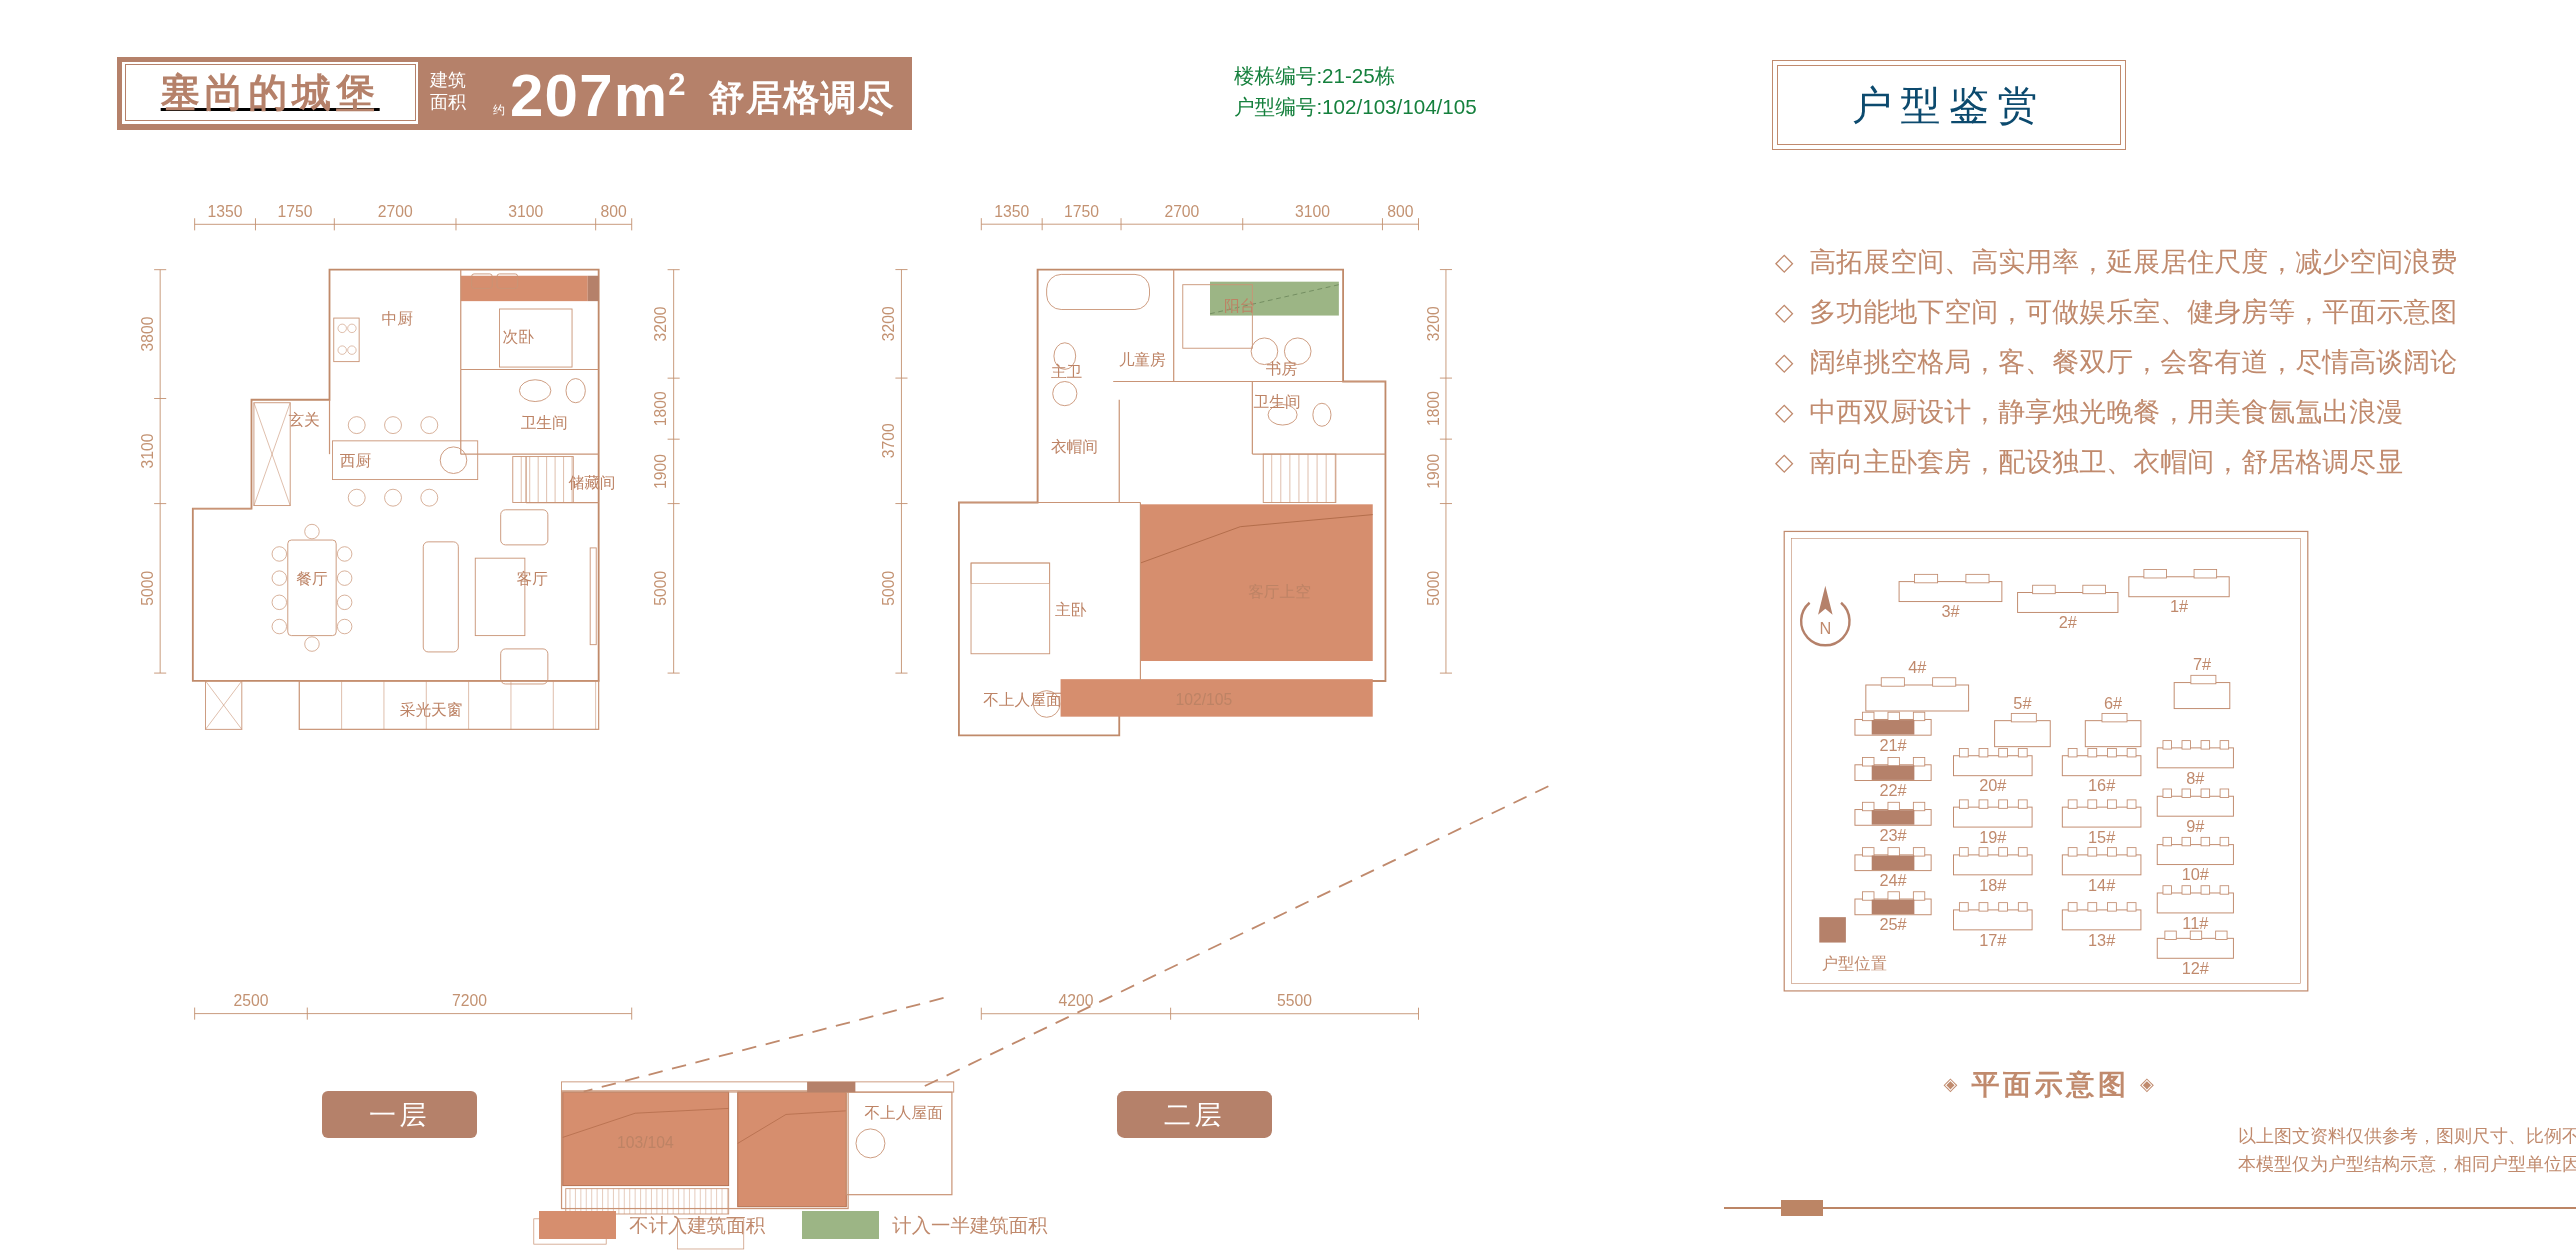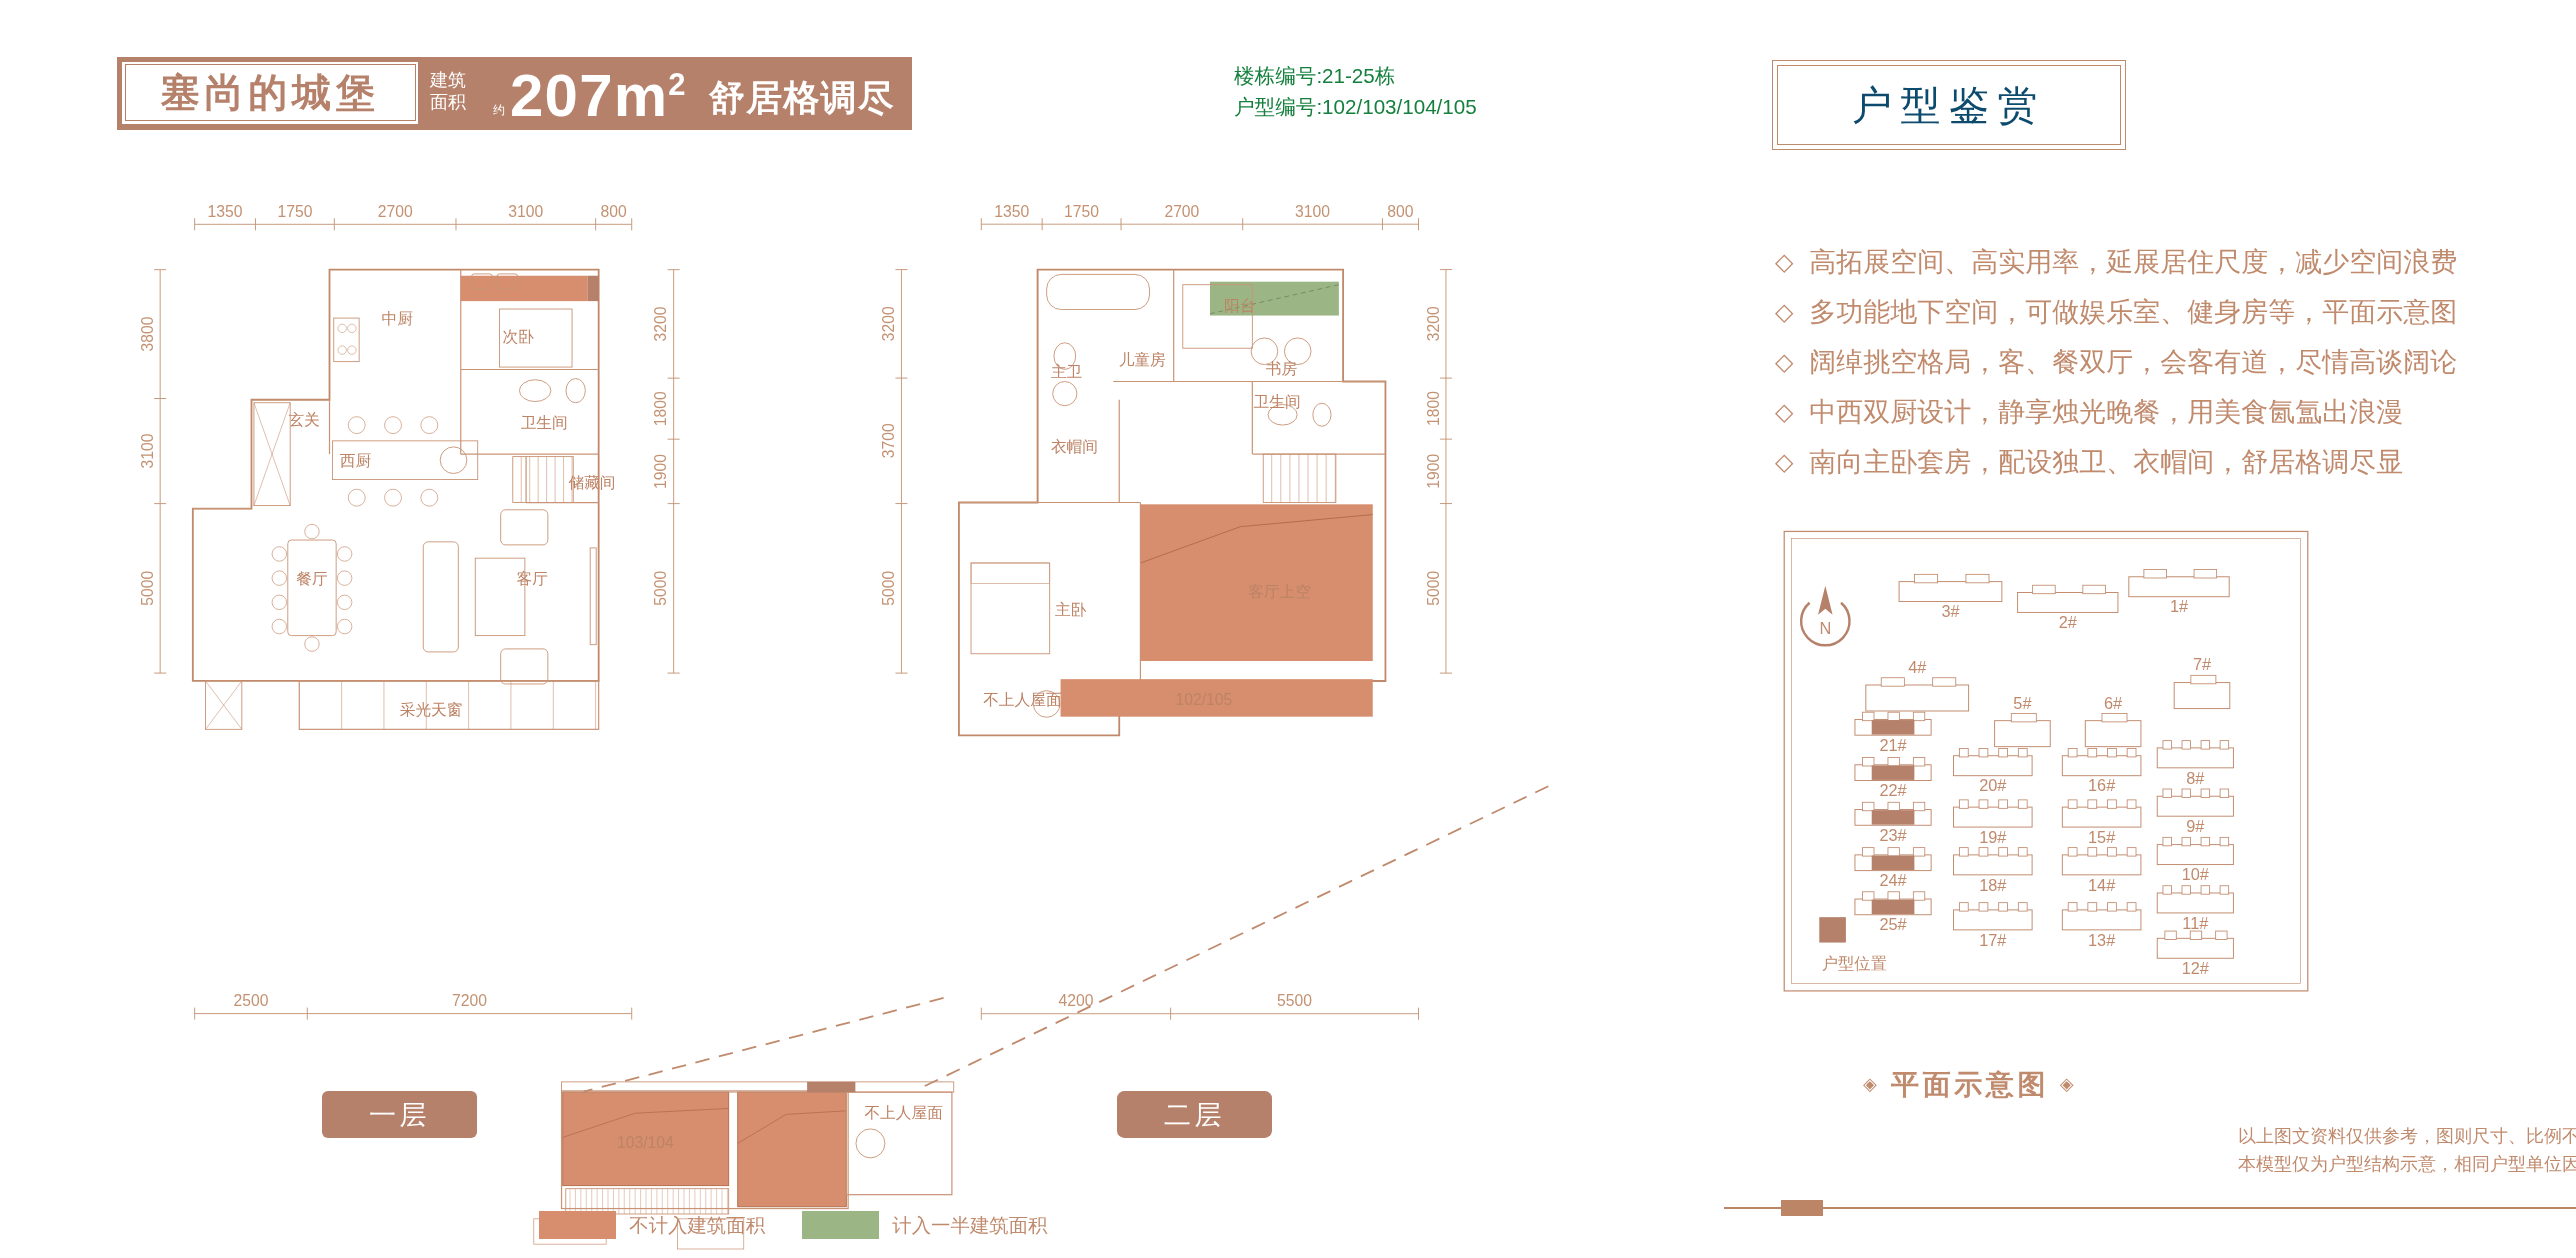--- a/index.html
+++ b/index.html
@@ -3,37 +3,37 @@
 <meta charset="utf-8">
 <style>
   html,body{margin:0;padding:0;background:#fff;}
   #stage{position:relative;width:2576px;height:1258px;background:#fff;overflow:hidden;
          font-family:"Liberation Sans", sans-serif;}
   .abs{position:absolute;}
   
   #header-bar{left:117px;top:57px;width:795px;height:73px;background:#b5816a;display:flex;align-items:center;}
   #title-box{position:absolute;left:4.2px;top:3.6px;width:298px;height:64px;background:#fff;
              border:0.6px solid #b5816a;box-sizing:border-box;display:flex;align-items:center;justify-content:center;}
-  #title-box .inner{position:absolute;inset:2.4px;border:1.2px solid #b5816a;display:flex;align-items:center;justify-content:center;}
+  #title-box .inner{position:absolute;inset:2.4px;border:1.2px solid #b5816a;display:flex;align-items:center;justify-content:center;text-decoration:underline;}
   #title-box span{font-family:"Liberation Serif", serif;font-size:39px;letter-spacing:4.8px;color:#b5816a;font-weight:bold;}
   #area-prefix{position:absolute;left:313px;top:12px;color:#fff;font-size:18px;line-height:22px;}
   #area-approx{position:absolute;left:376px;top:45px;color:#fff;font-size:12px;}
   #area-value{position:absolute;left:393px;top:3.6px;color:#fff;font-size:60px;font-weight:bold;letter-spacing:1.2px;}
   #area-value sup{font-size:31px;vertical-align:super;}
   #spec{position:absolute;left:592px;top:17px;color:#fff;font-size:36px;font-weight:bold;letter-spacing:1.2px;}
   #codes{left:1234px;top:60px;color:#15803d;font-size:20.6px;line-height:31px;}
   
   #section-title-box{left:1772px;top:60px;width:354px;height:90px;border:1.2px solid #c08a6d;box-sizing:border-box;}
   #section-title-box .inner{position:absolute;inset:4.2px;border:1.2px solid #c08a6d;display:flex;align-items:center;justify-content:center;}
   #section-title-box span{font-family:"Liberation Serif", serif;font-size:40px;letter-spacing:8.5px;color:#0c4a6e;}
   #bullets{left:1775px;top:237px;width:786px;}
   .bullet{display:flex;align-items:center;height:50px;color:#c08a6d;font-size:27px;white-space:nowrap;}
   .bullet .dia{font-size:24px;margin-right:15.7px;color:#c08a6d;}
   #sitemap-svg{left:1783px;top:530px;}
-  #plan-caption{left:1863px;top:1066px;width:375px;color:#c08a6d;
+  #plan-caption{left:1863px;top:1066px;width:375px;text-align:center;color:#c08a6d;
      font-family:"Liberation Serif", serif;font-size:28px;font-weight:bold;letter-spacing:3.6px;}
   #plan-caption .orn{font-size:18px;vertical-align:3.6px;font-weight:normal;}
   #disclaimer{left:2238px;top:1122px;width:339px;color:#c08a6d;font-size:18px;line-height:28px;white-space:nowrap;overflow:hidden;}
   #footer-line{left:1724px;top:1207px;width:852px;height:2.4px;background:#bc8565;}
   #footer-tick{left:1781px;top:1200px;width:42px;height:15.7px;background:#bc8565;}
   
   .floor-btn{width:155px;height:47px;background:#b5816a;border-radius:7.3px;color:#fff;font-size:27px;
              display:flex;align-items:center;justify-content:center;letter-spacing:3.6px;}
   #btn-f1{left:322px;top:1091px;border-radius:6px;} #btn-f2{left:1117px;top:1091px;}
   .legend-row{display:flex;align-items:center;}

